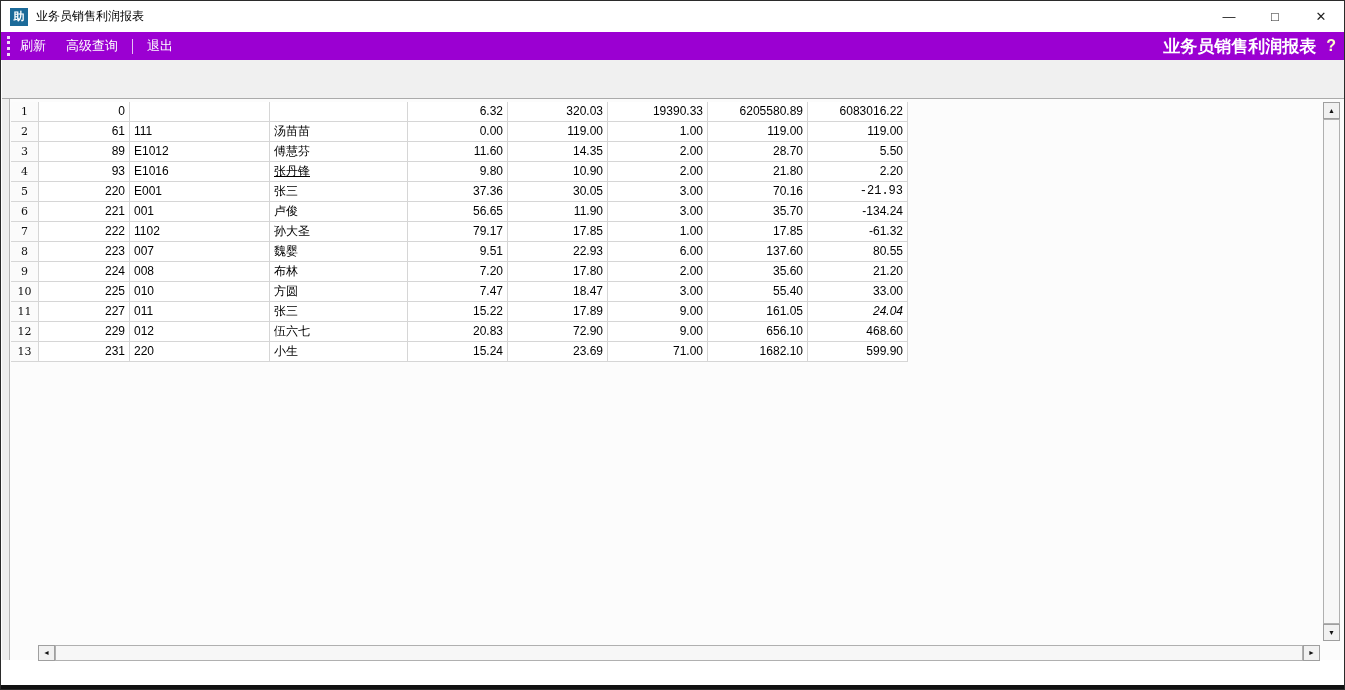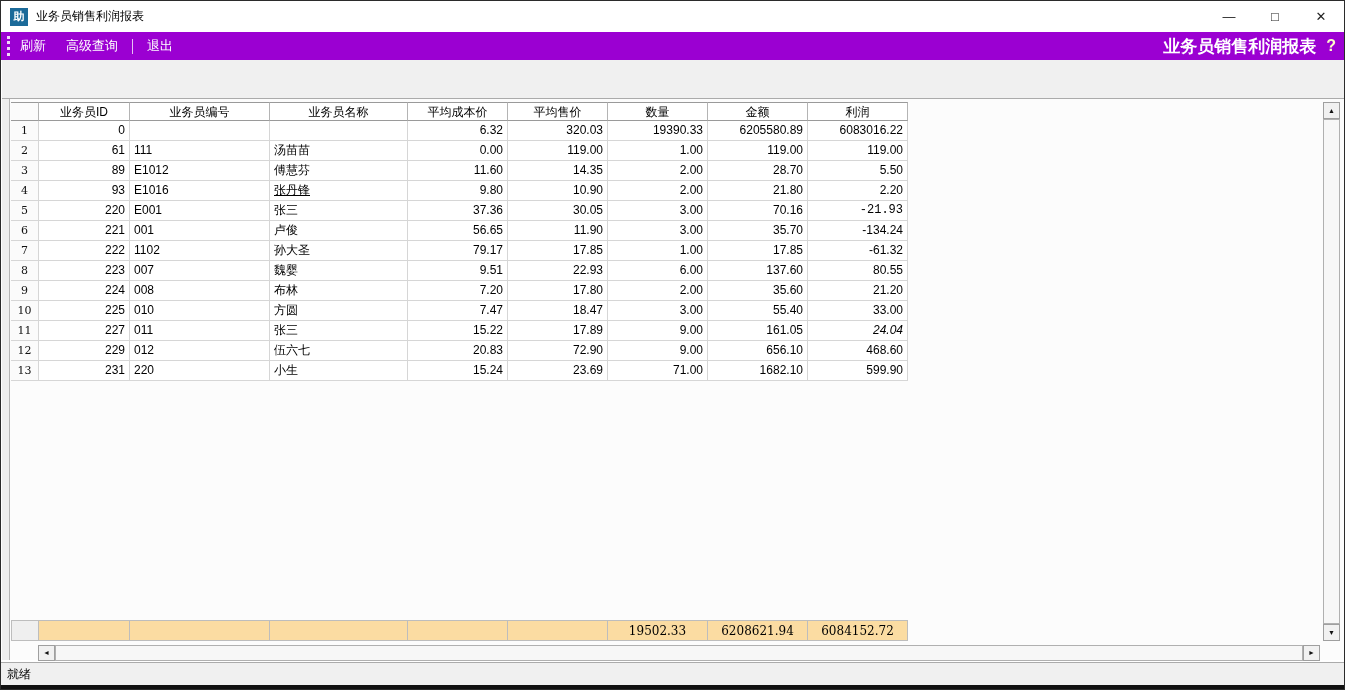--- a/index.html
+++ b/index.html
@@ -119,31 +119,20 @@
     <div class="fl-label" style="left:878px;">业务员</div>
     <div class="combo" style="left:919px; width:112px; background:#fff;">
       <span class="txt"></span>
       <span class="chev"></span>
     </div>
   </div>
 
   <div class="tablearea">
     <div class="left-gutter"></div>
     <div class="grid">
-      <div class="grow hrow" id="grid-header">
-          <div class="gcell" style="width: 28px;"></div>
-          <div class="gcell" style="width: 91px;">业务员ID</div>
-          <div class="gcell" style="width: 140px;">业务员编号</div>
-          <div class="gcell" style="width: 138px;">业务员名称</div>
-          <div class="gcell" style="width: 100px;">平均成本价</div>
-          <div class="gcell" style="width: 100px;">平均售价</div>
-          <div class="gcell" style="width: 100px;">数量</div>
-          <div class="gcell" style="width: 100px;">金额</div>
-          <div class="gcell" style="width: 100px;">利润</div>
-        </div>
       <div id="grid-body">
           <div class="grow">
             <div class="gcell rownum" style="width: 28px;">1</div>
             <div class="gcell al-r" style="width: 91px;">0</div>
             <div class="gcell al-l" style="width: 140px;"></div>
             <div class="gcell al-l" style="width: 138px;"></div>
             <div class="gcell al-r" style="width: 100px;">6.32</div>
             <div class="gcell al-r" style="width: 100px;">320.03</div>
             <div class="gcell al-r" style="width: 100px;">19390.33</div>
             <div class="gcell al-r" style="width: 100px;">6205580.89</div>
@@ -276,42 +265,28 @@
             <div class="gcell al-l" style="width: 140px;">220</div>
             <div class="gcell al-l" style="width: 138px;">小生</div>
             <div class="gcell al-r" style="width: 100px;">15.24</div>
             <div class="gcell al-r" style="width: 100px;">23.69</div>
             <div class="gcell al-r" style="width: 100px;">71.00</div>
             <div class="gcell al-r" style="width: 100px;">1682.10</div>
             <div class="gcell al-r" style="width: 100px;">599.90</div>
           </div>
         </div>
     </div>
-    <div class="summaryrow" id="summary-row">
-        <div class="scell first" style="width: 28px;"></div>
-        <div class="scell" style="width: 91px;"></div>
-        <div class="scell" style="width: 140px;"></div>
-        <div class="scell" style="width: 138px;"></div>
-        <div class="scell" style="width: 100px;"></div>
-        <div class="scell" style="width: 100px;"></div>
-        <div class="scell" style="width: 100px;">19502.33</div>
-        <div class="scell" style="width: 100px;">6208621.94</div>
-        <div class="scell" style="width: 100px;">6084152.72</div>
-      </div>
 
     <div class="vscroll">
       <div class="arrow up">▲</div>
       <div class="thumb"></div>
       <div class="arrow dn">▼</div>
     </div>
     <div class="hscroll">
       <div class="arrow lt">◄</div>
       <div class="thumb"></div>
       <div class="arrow rt">►</div>
     </div>
   </div>
 
-  <div class="statusbar">
-    <span>就绪</span>
-  </div>
   <div class="bottomstrip"></div>
 
 </div>
 
 </body></html>

